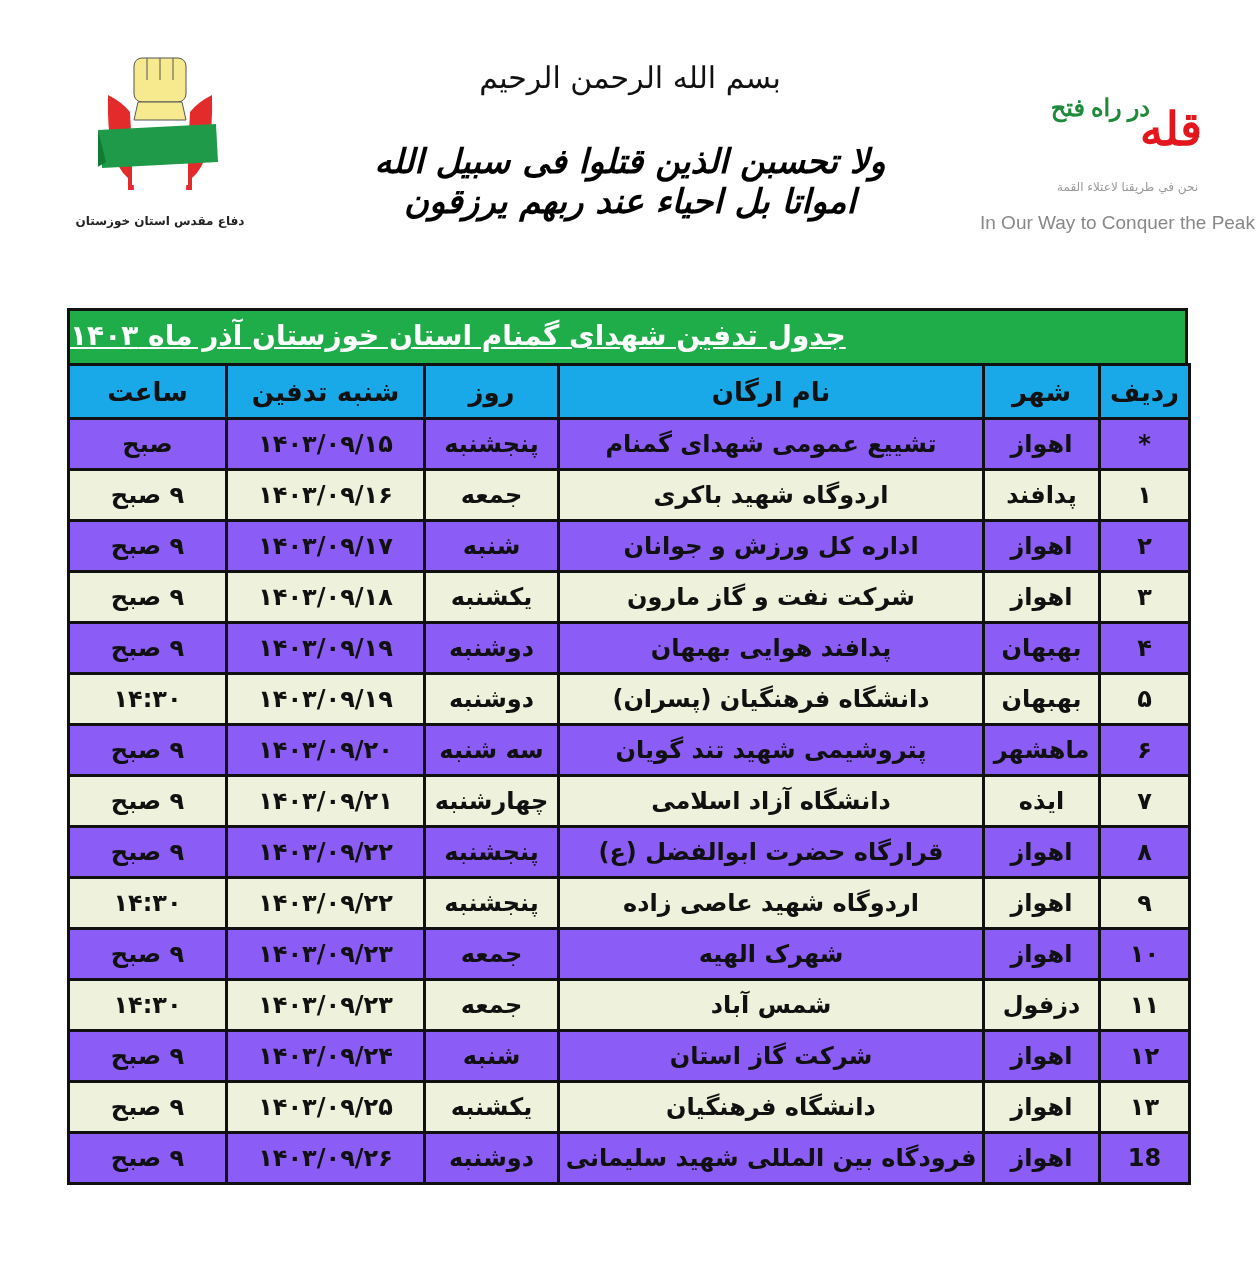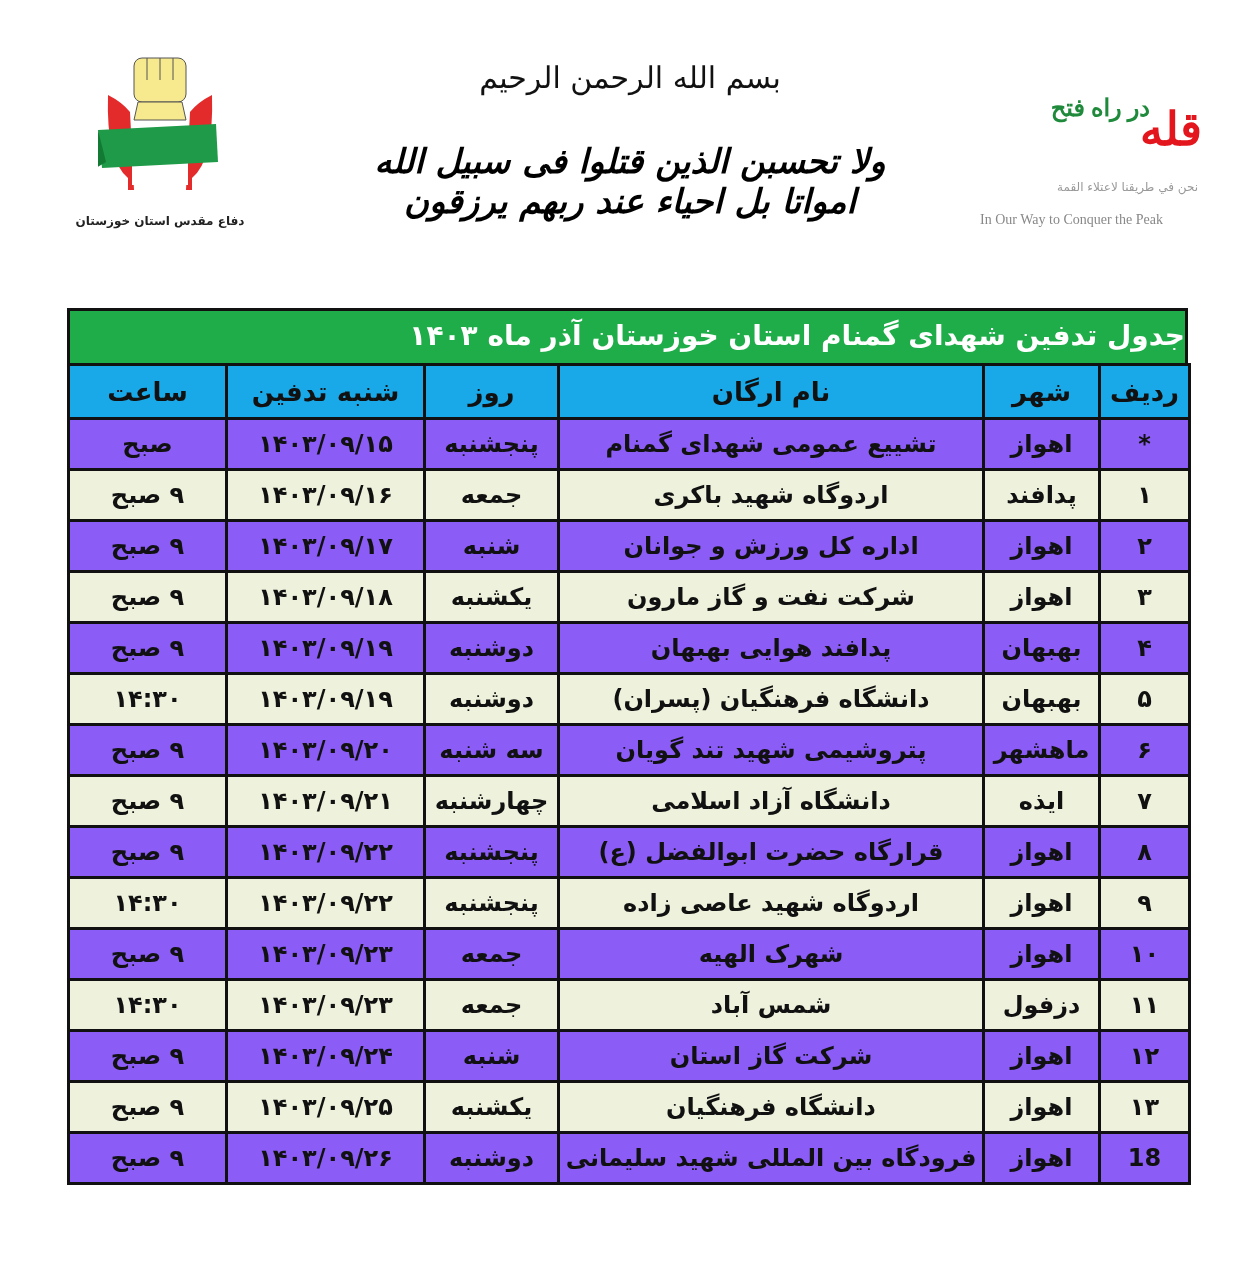--- a/index.html
+++ b/index.html
@@ -10,25 +10,25 @@
   .logo-left .emblem { position:absolute; left:8px; top:0; width:124px; height:150px; }
   .logo-left .org-text { position:absolute; left:-30px; top:162px; width:200px; text-align:center;
          font-size:12px; font-weight:bold; line-height:18px; color:#222; direction:rtl; }
   .center-title { position:absolute; left:340px; top:40px; width:580px; height:200px; text-align:center; direction:rtl; }
   .center-title .bismillah { font-family:"DejaVu Serif", serif; font-size:30px; color:#111; margin-top:20px; }
   .center-title .verse { font-family:"DejaVu Serif", serif; font-size:34px; font-weight:bold; color:#000; margin-top:46px; font-style:italic; }
   .logo-right { position:absolute; left:970px; top:100px; width:240px; height:140px; }
   .logo-right .slogan-fa { position:absolute; right:8px; top:2px; font-family:"DejaVu Serif", serif; font-size:46px; font-weight:bold; color:#e3161d; direction:rtl; letter-spacing:-2px;}
   .logo-right .slogan-fa-green { position:absolute; right:60px; top:-6px; font-family:Liberation Serif, serif; font-size:24px; font-weight:bold; color:#1f8a3b; direction:rtl; }
   .logo-right .slogan-sub { position:absolute; right:12px; top:80px; font-size:12px; color:#999; direction:rtl; }
-  .logo-right .slogan-en { position:absolute; left:10px; top:112px; font-family:Liberation Serif, serif; font-size:14px; color:#888; white-space:nowrap; }
+  .logo-right .slogan-en { position:absolute; left:10px; top:112px; font-family:Liberation Sans, sans-serif; font-size:19px; color:#888; white-space:nowrap; }
 
   .table-wrap { position:absolute; left:67px; top:308px; width:1121px; }
   .title-row { height:52px; background:#1fad4a; border:3px solid #111; border-bottom:none;
-      color:#fff; font-weight:bold; font-size:28px; text-align:right; line-height:50px; direction:rtl; }
+      color:#fff; font-weight:bold; font-size:28px; text-align:left; line-height:50px; direction:rtl;text-decoration:underline; }
   table { border-collapse:collapse; width:1121px; table-layout:fixed; direction:ltr; }
   td, th { border:3px solid #111; text-align:center; font-weight:bold; color:#111; overflow:hidden; white-space:nowrap; }
   th { background:#1aa9e8; height:49px; font-size:26px; direction:rtl; }
   td { height:46px; font-size:24px; direction:rtl; }
   tr.alt td { background:#eef2dc; }
   tr.norm td { background:#8b5cf6; }
 </style>
 </head>
 <body>
 

